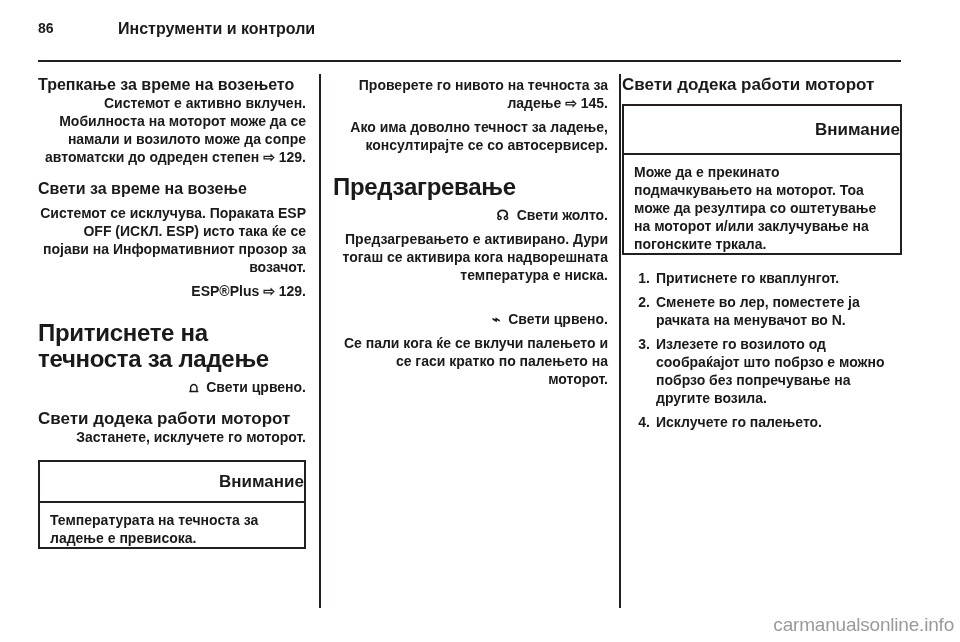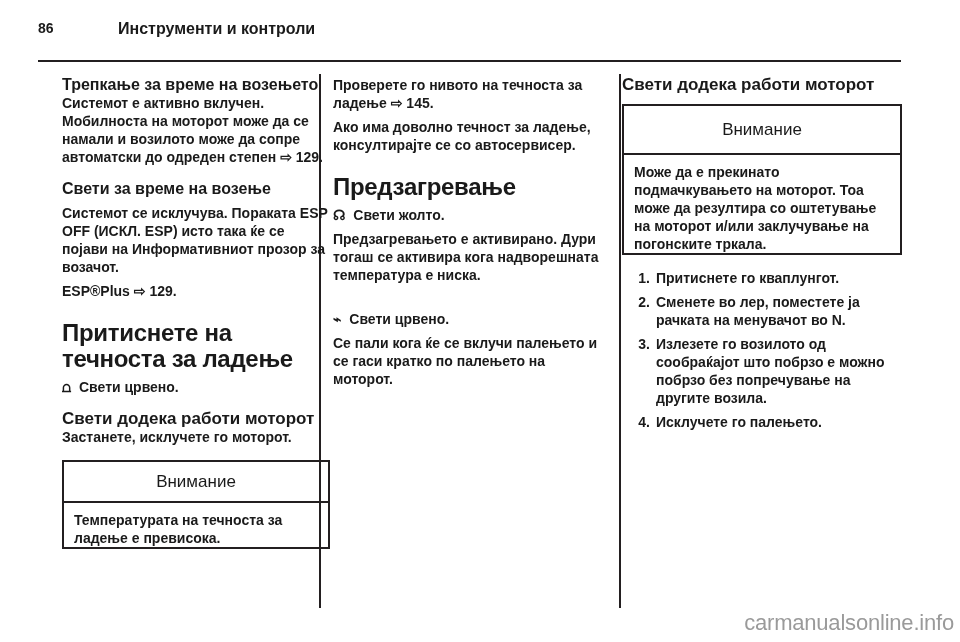--- a/index.html
+++ b/index.html
@@ -5,38 +5,38 @@
     html, body { margin: 0; padding: 0; }
     body {
       width: 960px; height: 642px; background: #ffffff; position: relative; overflow: hidden;
       font-family: "Liberation Sans", sans-serif; color: #1a1a1a;
     }
     .hdr-num { position: absolute; left: 38px; top: 20px; font-size: 14px; font-weight: bold; }
     .hdr-title { position: absolute; left: 118px; top: 20px; font-size: 16px; font-weight: bold; }
     .top-rule { position: absolute; left: 38px; top: 60px; width: 863px; height: 2px; background: #231f20; }
     .vdiv { position: absolute; top: 74px; width: 2px; height: 534px; background: #231f20; }
     .col { position: absolute; top: 76px; }
-    .col1 { left: 38px; width: 268px; margin-left: 24px; }
+    .col1 { left: 38px; width: 268px; }
     .col2 { left: 333px; width: 275px; }
     .col3 { left: 622px; width: 280px; }
     .h3 { font-size: 16px; font-weight: bold; line-height: 18px; margin: 0; }
     .h2 { font-size: 24px; font-weight: bold; line-height: 26px; margin: 0; letter-spacing: -0.3px; }
-    .p { font-size: 14px; font-weight: bold; line-height: 18px; margin: 0; }
+    .p { font-size: 14px; font-weight: bold; line-height: 18px; margin: 0; text-align: right; }
     .gap-s { height: 6px; }
     .gap-m { height: 14px; }
     .gap-l { height: 20px; }
     .ref { font-weight: bold; }
     .icon { display: inline-block; font-weight: bold; margin-right: 4px; }
     .box { border: 2px solid #231f20; margin-top: 12px; }
-    .box-head { border-bottom: 2px solid #231f20; text-align: center; font-size: 17px; font-weight: normal; padding: 10px 0 9px; }
+    .box-head { border-bottom: 2px solid #231f20; text-align: right; font-size: 17px; font-weight: bold; padding: 10px 0 9px; }
     .box-body { padding: 8px 10px 0; font-size: 14px; font-weight: bold; line-height: 18px; }
     .list { margin: 14px 0 0 0; padding: 0; list-style: none; }
     .list li { display: flex; font-size: 14px; font-weight: bold; line-height: 18px; margin-bottom: 6px; }
     .list .n { width: 22px; flex: none; text-align: right; margin-right: 6px; padding-left: 6px; }
-    .watermark { position: absolute; right: 6px; bottom: 6px; font-size: 22px; color: #9a9a9a; letter-spacing: -0.2px; }
+    .watermark { position: absolute; right: 6px; bottom: 6px; font-size: 19px; color: #9a9a9a; letter-spacing: -0.2px; }
   </style>
 </head>
 <body>
 
 <div class="hdr-num">86</div>
 <div class="hdr-title">Инструменти и контроли</div>
 <div class="top-rule"></div>
 
 <div class="vdiv" style="left:319px;"></div>
 <div class="vdiv" style="left:619px;"></div>

